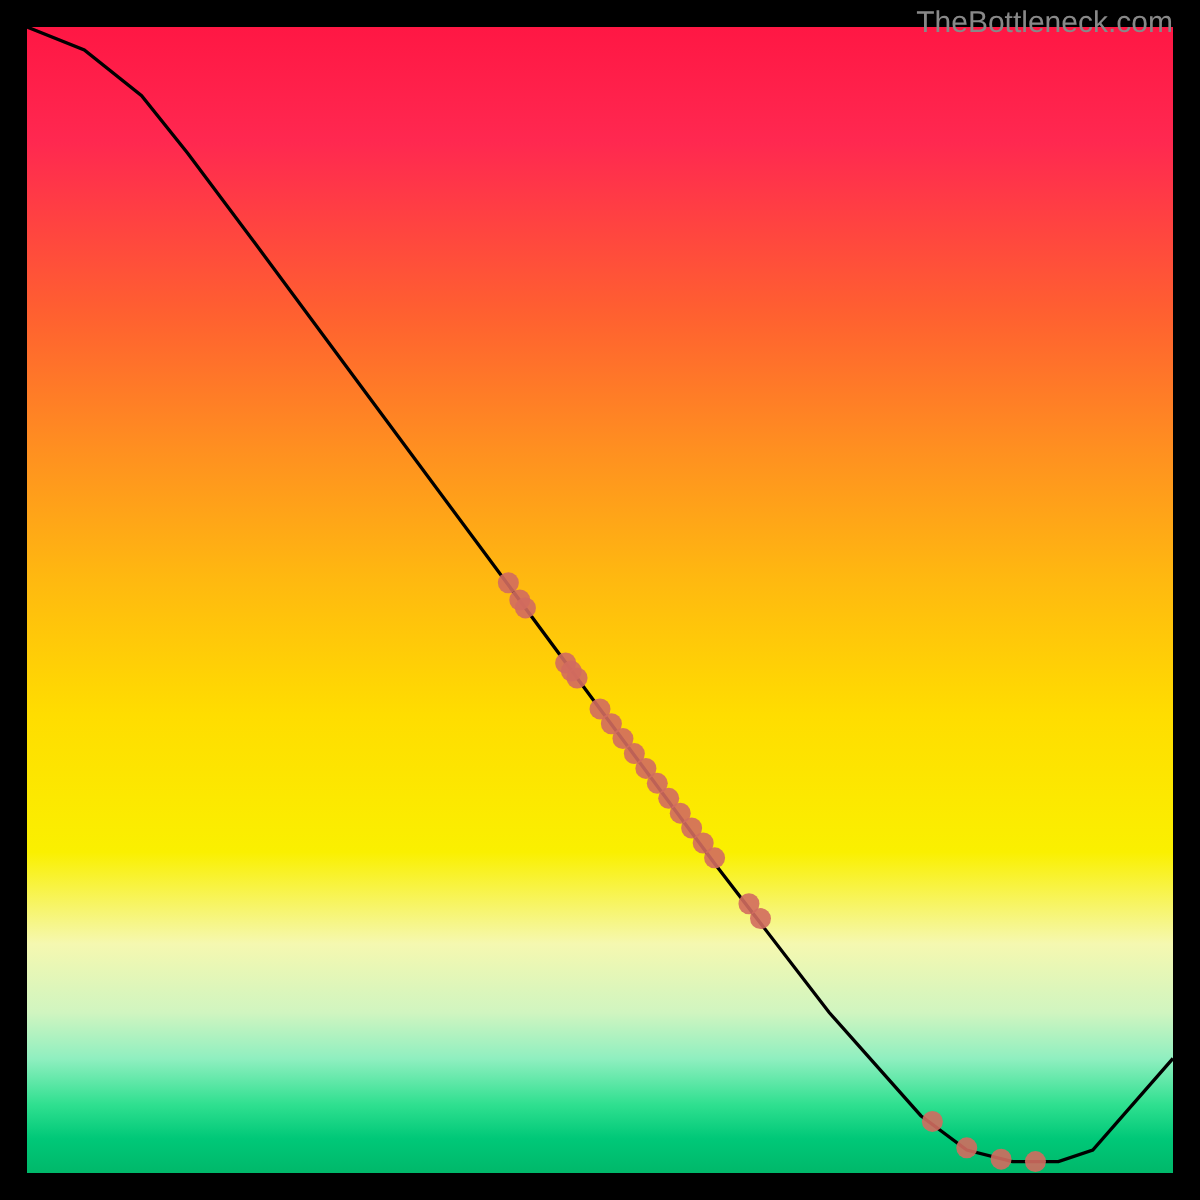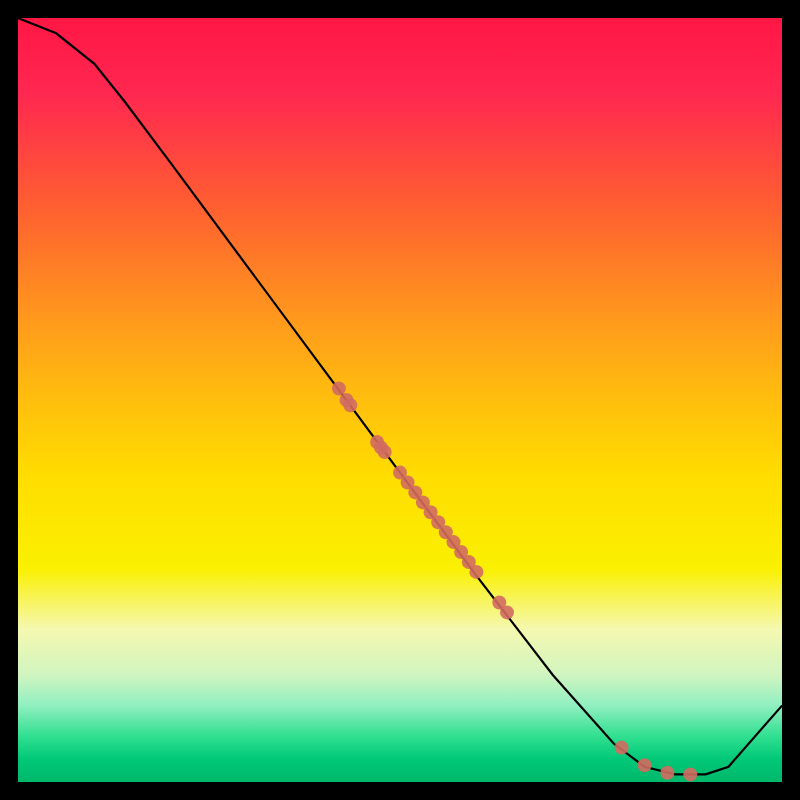--- a/index.html
+++ b/index.html
@@ -54,20 +54,21 @@
     width: 764px;
     height: 764px;
     z-index: 5;
   }
 </style>
 </head>
 <body>
 
 <div class="chart-container">
   <div class="gradient-bg"></div>
+  <div class="watermark">TheBottleneck.com</div>
   <svg class="overlay" viewBox="0 0 764 764" preserveAspectRatio="none">
     <path id="curve-path" fill="none" stroke="#000000" stroke-width="2.2" d="M0.0 0.0 L38.2 15.3 L76.4 45.8 L107.0 84.0 L152.8 145.2 L229.2 248.3 L305.6 351.4 L382.0 454.6 L458.4 557.7 L534.8 657.0 L595.9 725.8 L626.5 748.7 L657.0 756.4 L687.6 756.4 L710.5 748.7 L764.0 687.6"></path>
     <g id="points-group">
         <circle cx="320.9" cy="370.5" r="7" fill="#d16b5f" fill-opacity="0.9"></circle>
         <circle cx="328.5" cy="382.0" r="7" fill="#d16b5f" fill-opacity="0.9"></circle>
         <circle cx="332.3" cy="387.3" r="7" fill="#d16b5f" fill-opacity="0.9"></circle>
         <circle cx="359.1" cy="424.0" r="7" fill="#d16b5f" fill-opacity="0.9"></circle>
         <circle cx="362.9" cy="429.4" r="7" fill="#d16b5f" fill-opacity="0.9"></circle>
         <circle cx="366.7" cy="434.0" r="7" fill="#d16b5f" fill-opacity="0.9"></circle>
         <circle cx="382.0" cy="454.6" r="7" fill="#d16b5f" fill-opacity="0.9"></circle>

